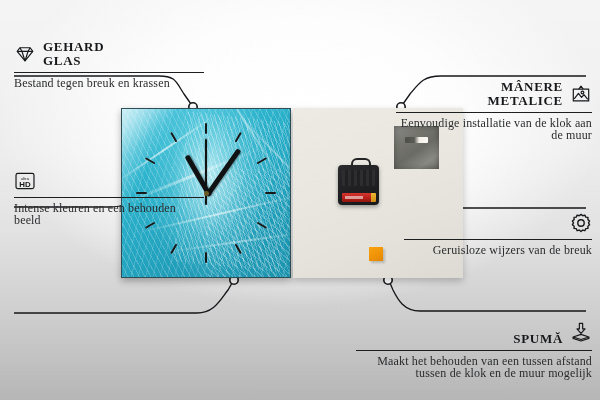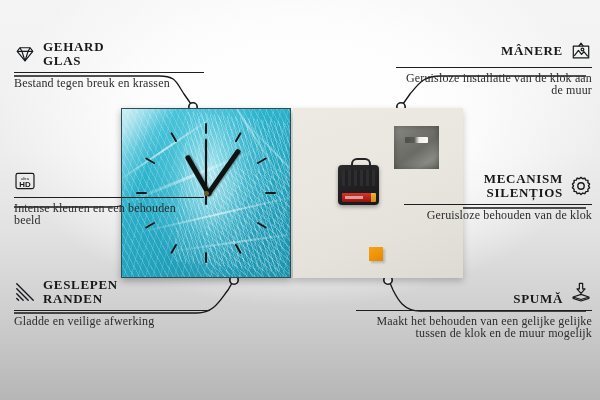--- a/index.html
+++ b/index.html
@@ -128,21 +128,21 @@
     font-family:"Liberation Serif",serif;
     font-size:12px;color:#2b2c2e;line-height:12px;letter-spacing:.15px;
     margin-top:4px;
   }
   .rule{height:1px;background:#1d1e20;}
   .ico{width:22px;height:22px;flex:0 0 22px;}
   .ico svg{display:block;width:22px;height:22px;}
 
   .cL{left:14px;text-align:left;}
   .cL .head{flex-direction:row;}
-  .cR{text-align:right;}
+  .cR{text-align:right;margin-top:40px;}
   .cR .head{flex-direction:row;justify-content:flex-end;}
 
   .c1{top:40px;width:190px;}
   .c2{top:170px;width:190px;}
   .c3{top:278px;width:196px;}
   .c4{top:40px;right:8px;width:196px;}
   .c5{top:172px;right:8px;width:188px;}
   .c6{top:278px;right:8px;width:236px;}
 
   svg.lines{position:absolute;left:0;top:0;width:600px;height:400px;pointer-events:none;}
@@ -251,90 +251,68 @@
           <rect x="2.2" y="3.6" width="19.6" height="16.8" rx="2" fill="none" stroke="#17181a" stroke-width="1.3"></rect>
           <text x="12" y="10.6" text-anchor="middle" font-family="Liberation Sans, sans-serif" font-size="4.6" fill="#17181a">ultra</text>
           <text x="12" y="18" text-anchor="middle" font-family="Liberation Sans, sans-serif" font-size="8.6" font-weight="bold" fill="#17181a">HD</text>
         </svg>
       </span>
     </div>
     <div class="rule" style="margin-top:5px;width:100%"></div>
     <div class="desc">Intense kleuren en een behouden beeld</div>
   </div>
 
-  <div class="callout cL c3">
-    <div class="head">
-      <span class="ico">
-        <svg viewBox="0 0 24 24">
-            <g stroke="#17181a" stroke-width="1.5" stroke-linecap="round">
-          <line x1="3" y1="3" x2="21" y2="21"></line>
-          <line x1="3" y1="8.5" x2="15.5" y2="21"></line>
-          <line x1="3" y1="14" x2="10" y2="21"></line>
-          <line x1="3" y1="19" x2="5" y2="21"></line>
-        </g>
-          </svg>
-      </span>
+
+  <div class="callout cR c4">
+    <div class="head">
       <span class="title">
-        <span>GESLEPEN</span><br><span>RANDEN</span>
-      </span>
-    </div>
-    <div class="rule" style="margin-top:5px;width:100%"></div>
-    <div class="desc">Gladde en veilige afwerking</div>
-  </div>
-
-  <div class="callout cR c4">
-    <div class="head">
-      <span class="title">
-        <span>MÂNERE</span><br>
+        <span>MÂNERE</span><br><span>METALICE</span>
       </span>
       <span class="ico">
         <svg viewBox="0 0 24 24">
             <g fill="none" stroke="#17181a" stroke-width="1.3" stroke-linejoin="round">
           <path d="M9.6 6.6 L12 3.4 L14.4 6.6"></path>
           <rect x="3.6" y="6.6" width="16.8" height="13"></rect>
           <path d="M4.6 17.2 L9.2 11.4 L12.6 15.6 L15.2 12.8 L19.4 17.8"></path>
           <circle cx="13.6" cy="10.3" r="1.5"></circle>
         </g>
           </svg>
       </span>
     </div>
     <div class="rule" style="margin-top:5px;width:100%"></div>
-    <div class="desc">Geruisloze installatie van de klok aan de muur</div>
+    <div class="desc">Eenvoudige installatie van de klok aan de muur</div>
   </div>
 
   <div class="callout cR c5">
     <div class="head">
-      <span class="title">
-        <span>MECANISM</span><br><span>SILENȚIOS</span>
-      </span>
       <span class="ico">
         <svg viewBox="0 0 24 24">
             <g fill="none" stroke="#17181a" stroke-width="1.5" stroke-linejoin="round">
           <path d="M12 2.6 l1.9 1.5 2.3-.7 1.0 2.2 2.4 .3 -.1 2.4 1.9 1.5 -1.2 2.1 1.2 2.1 -1.9 1.5 .1 2.4 -2.4 .3 -1.0 2.2 -2.3-.7 -1.9 1.5 -1.9-1.5 -2.3 .7 -1.0-2.2 -2.4-.3 .1-2.4 -1.9-1.5 1.2-2.1 -1.2-2.1 1.9-1.5 -.1-2.4 2.4-.3 1.0-2.2 2.3 .7 Z"></path>
           <circle cx="12" cy="12" r="3.5"></circle>
         </g>
           </svg>
       </span>
     </div>
     <div class="rule" style="margin-top:5px;width:100%"></div>
-    <div class="desc">Geruisloze behouden van de klok</div>
+    <div class="desc">Geruisloze wijzers van de breuk</div>
   </div>
 
   <div class="callout cR c6">
     <div class="head">
       <span class="title">
         <br><span>SPUMĂ</span>
       </span>
       <span class="ico">
         <svg viewBox="0 0 24 24">
             <g fill="none" stroke="#17181a" stroke-width="1.3" stroke-linejoin="round">
           <path d="M10.2 2.6 h3.6 v6.0 h2.6 L12 13.6 L7.6 8.6 h2.6 Z"></path>
           <path d="M12 14.6 L20.6 17.4 L12 20.2 L3.4 17.4 Z"></path>
           <path d="M3.4 17.4 v1.6 L12 21.8 L20.6 19.0 v-1.6"></path>
         </g>
           </svg>
       </span>
     </div>
     <div class="rule" style="margin-top:5px;width:100%"></div>
-    <div class="desc">Maakt het behouden van een gelijke gelijke tussen de klok en de muur mogelijk</div>
+    <div class="desc">Maakt het behouden van een tussen afstand tussen de klok en de muur mogelijk</div>
   </div>
 
 </div>
 
 </body></html>

